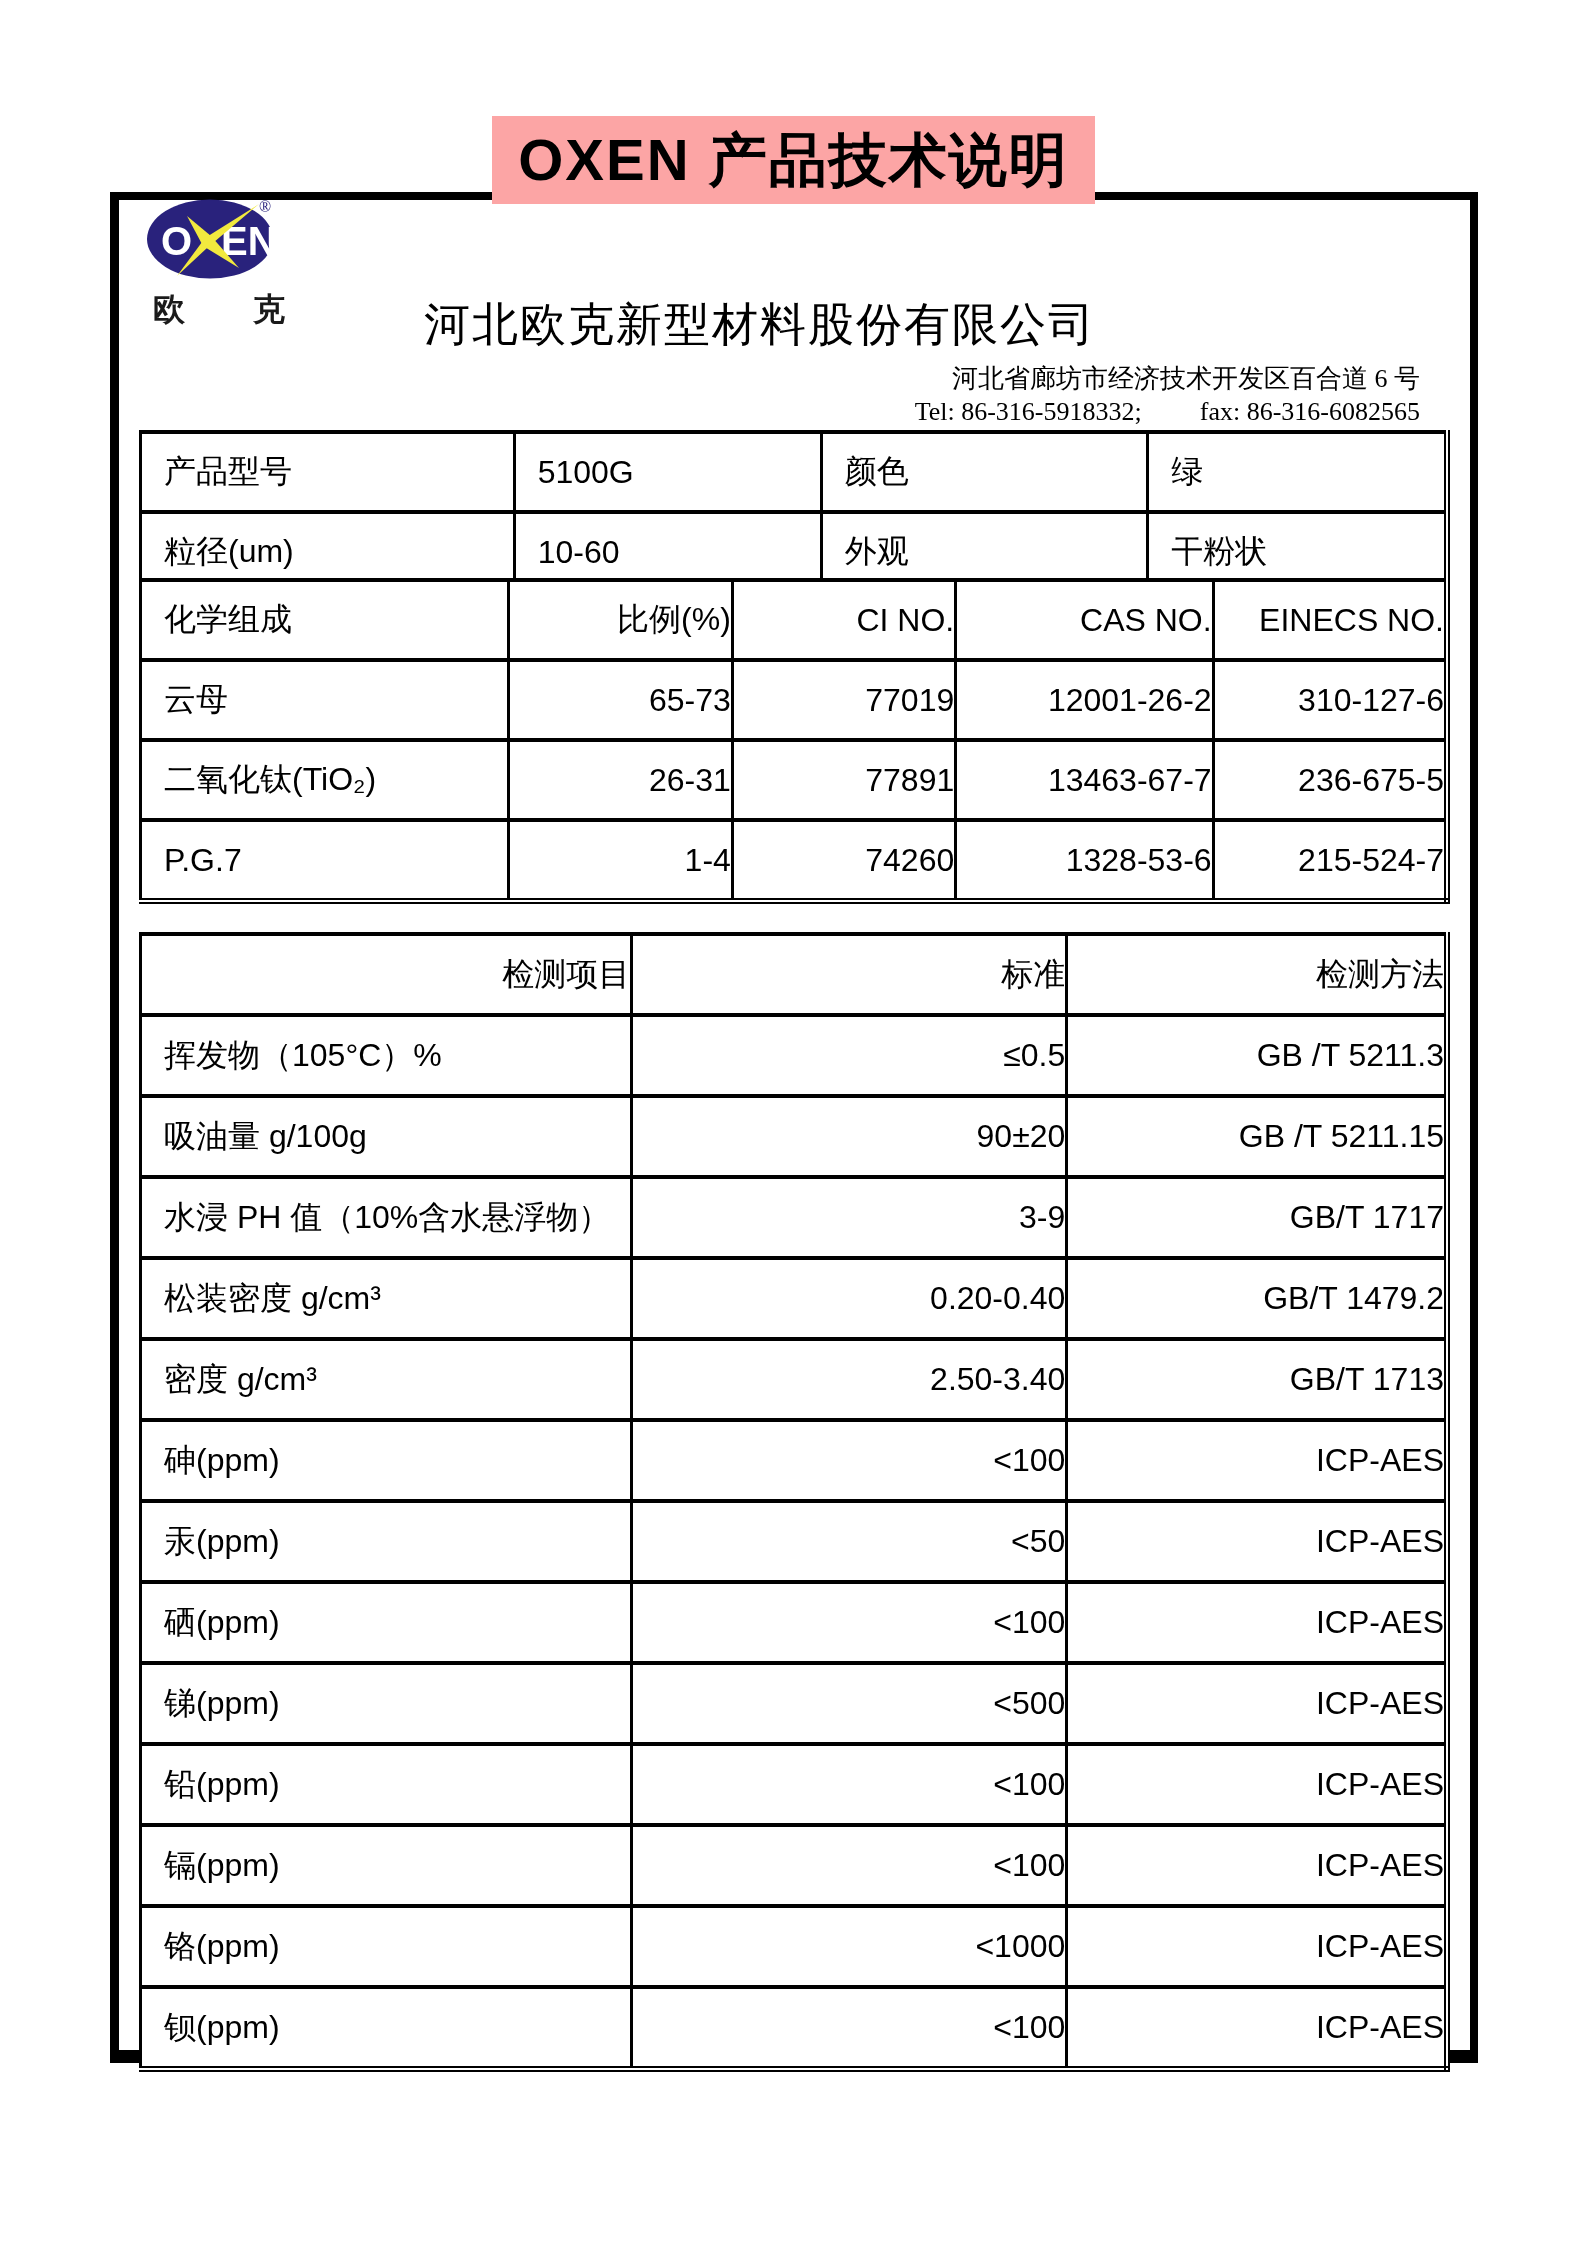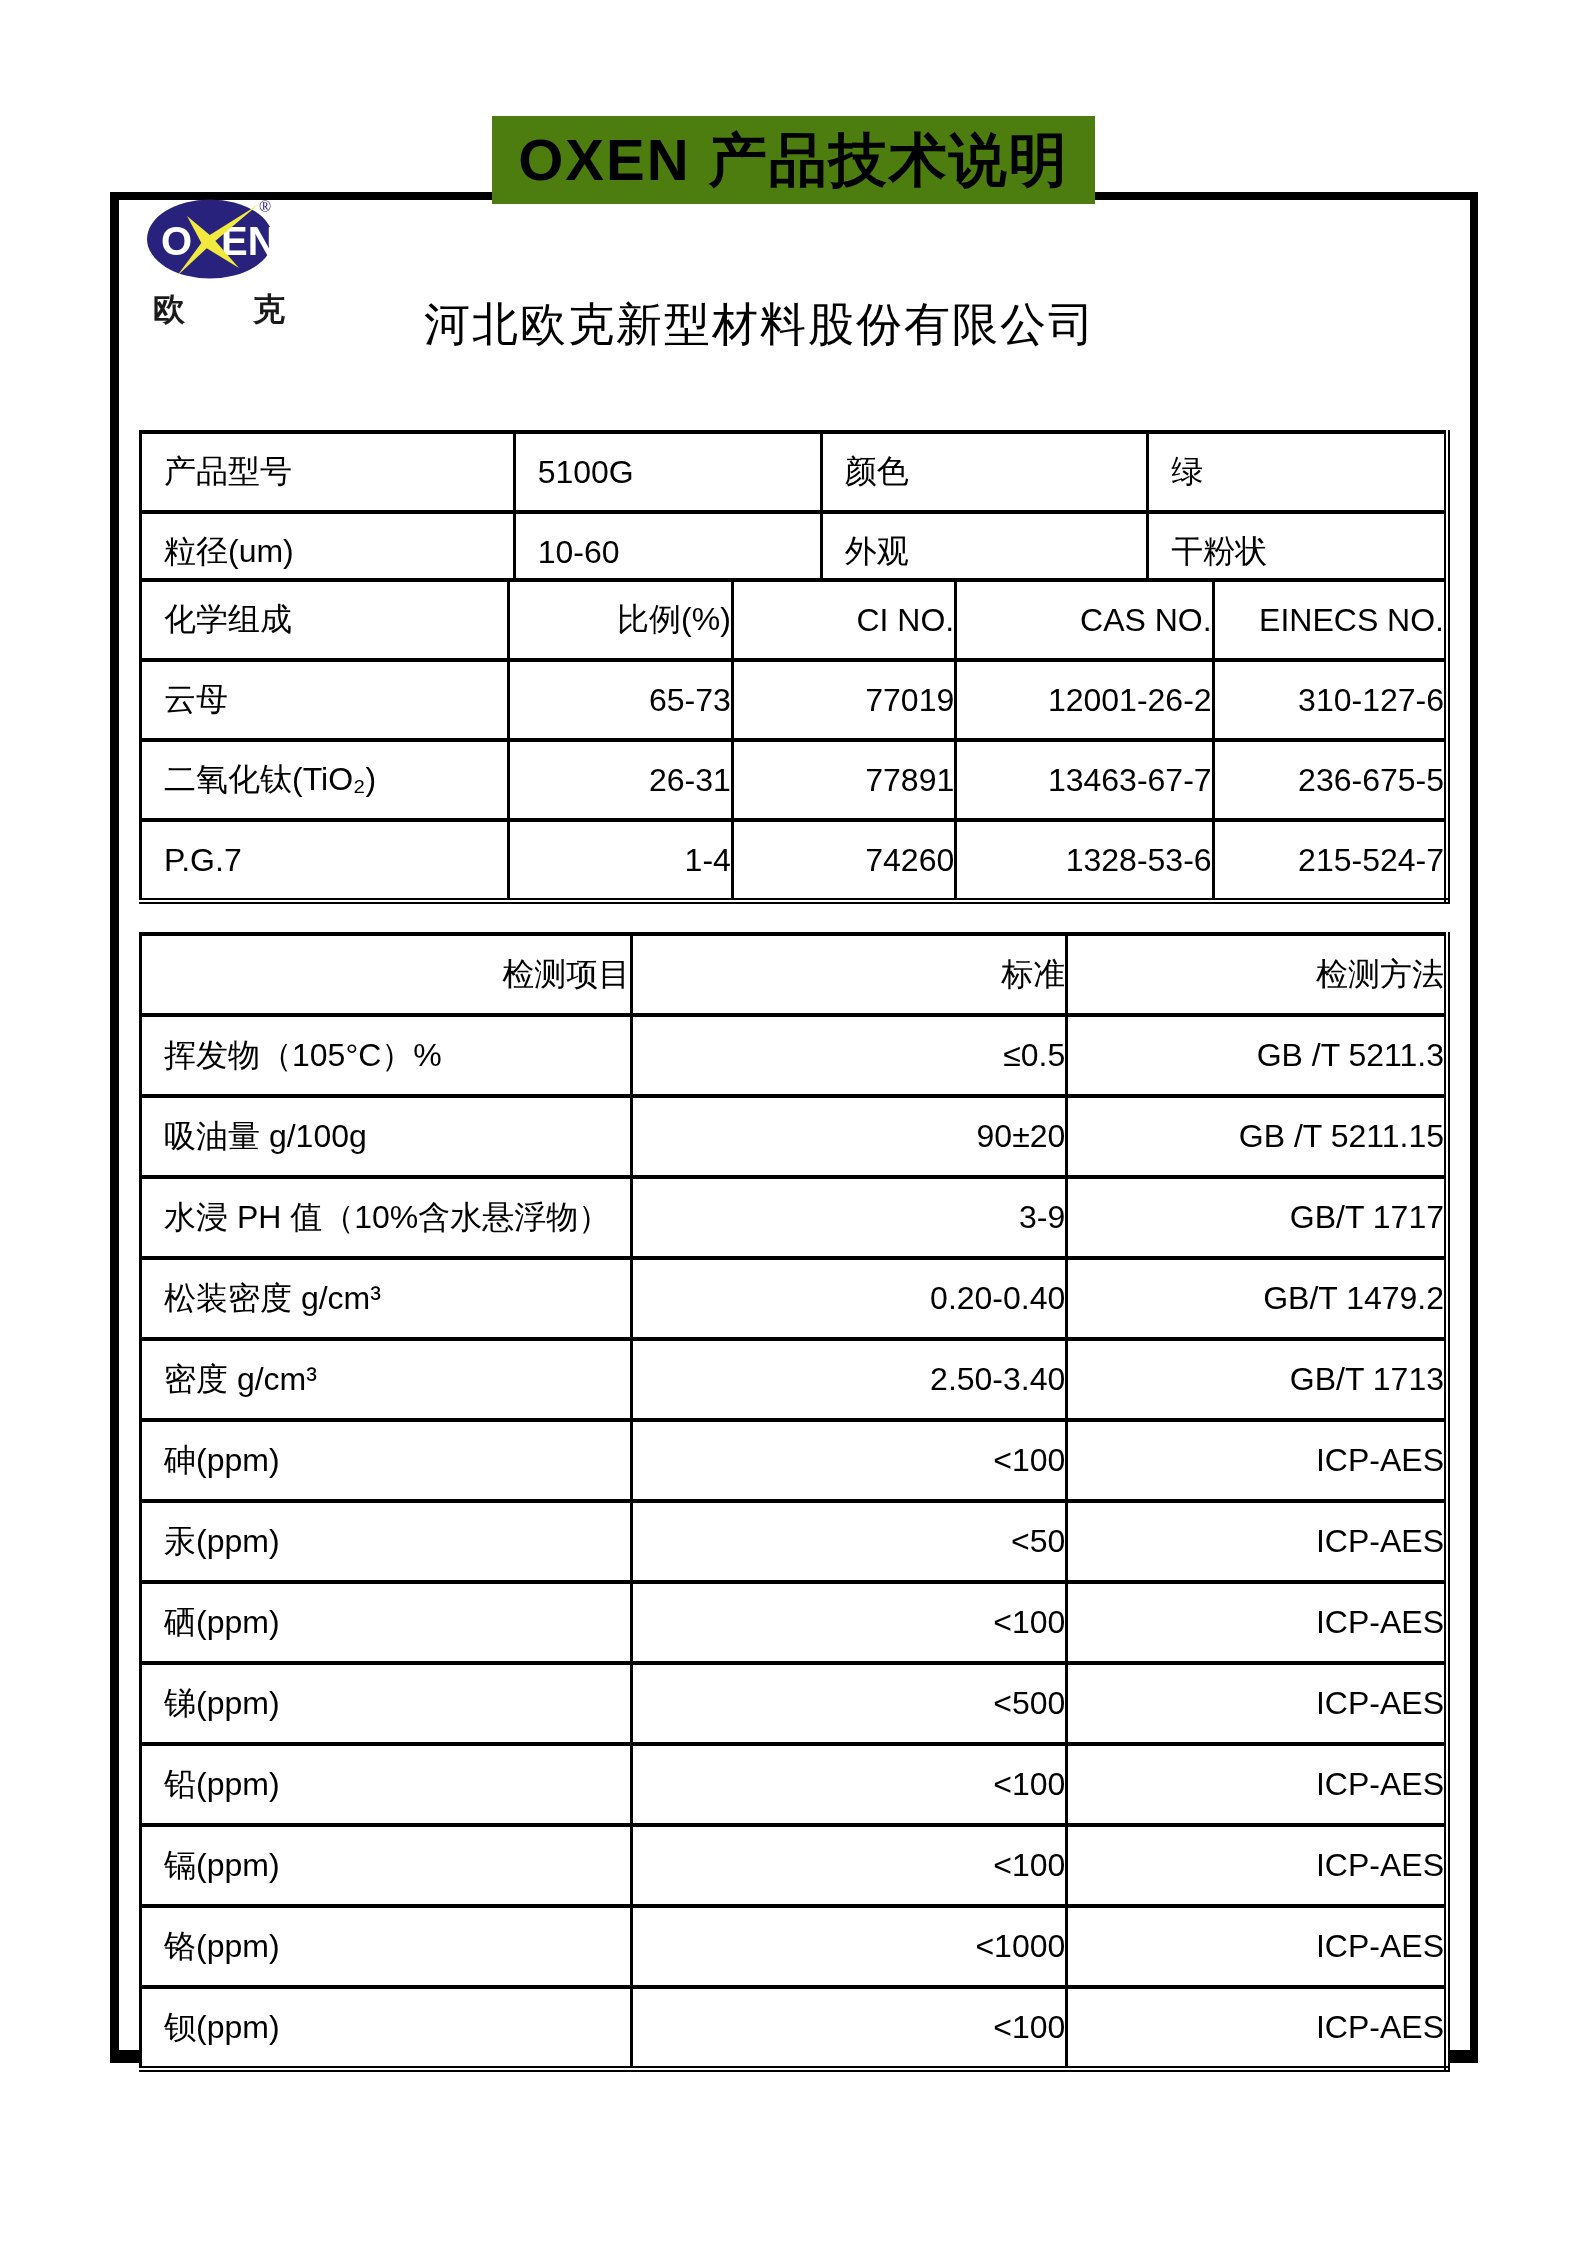--- a/index.html
+++ b/index.html
@@ -11,21 +11,21 @@
     overflow:hidden;
   }
 
   
   .doc-title {
     position:absolute; top:116px; left:0; right:0;
     text-align:center; z-index:3;
   }
   .doc-title span {
     display:inline-block;
-    background:#4d7c0f;
+    background:#fca5a5;
     padding:0 26px;
     line-height:88px;
     font-size:58px; font-weight:700; letter-spacing:2px;
     font-family:"Liberation Sans", sans-serif;
   }
 
   
   .frame {
     position:absolute; left:110px; top:192px;
     width:1368px; height:1871px;
@@ -102,20 +102,26 @@
         </g>
         <text x="112" y="16" font-family="Liberation Serif, serif" font-size="16" fill="#29227c">®</text>
         <text x="6" y="124" font-family="Liberation Sans, sans-serif" font-size="32" font-weight="bold" fill="#1a1a1a">欧</text>
         <text x="106" y="124" font-family="Liberation Sans, sans-serif" font-size="32" font-weight="bold" fill="#1a1a1a">克</text>
       </g>
     </svg>
   </div>
 
   <div class="company">河北欧克新型材料股份有限公司</div>
 
+  <div class="addr">
+    <div>河北省廊坊市经济技术开发区百合道 6 号</div>
+    <div>
+      <span>Tel: 86-316-5918332;</span><span class="fax-gap"></span><span>fax: 86-316-6082565</span>
+    </div>
+  </div>
 
   <table class="sheet t1a">
     <colgroup>
         <col style="width:28.6%">
         <col style="width:23.5%">
         <col style="width:25.0%">
         <col style="width:22.9%">
       </colgroup>
     <tbody>
         <tr>

